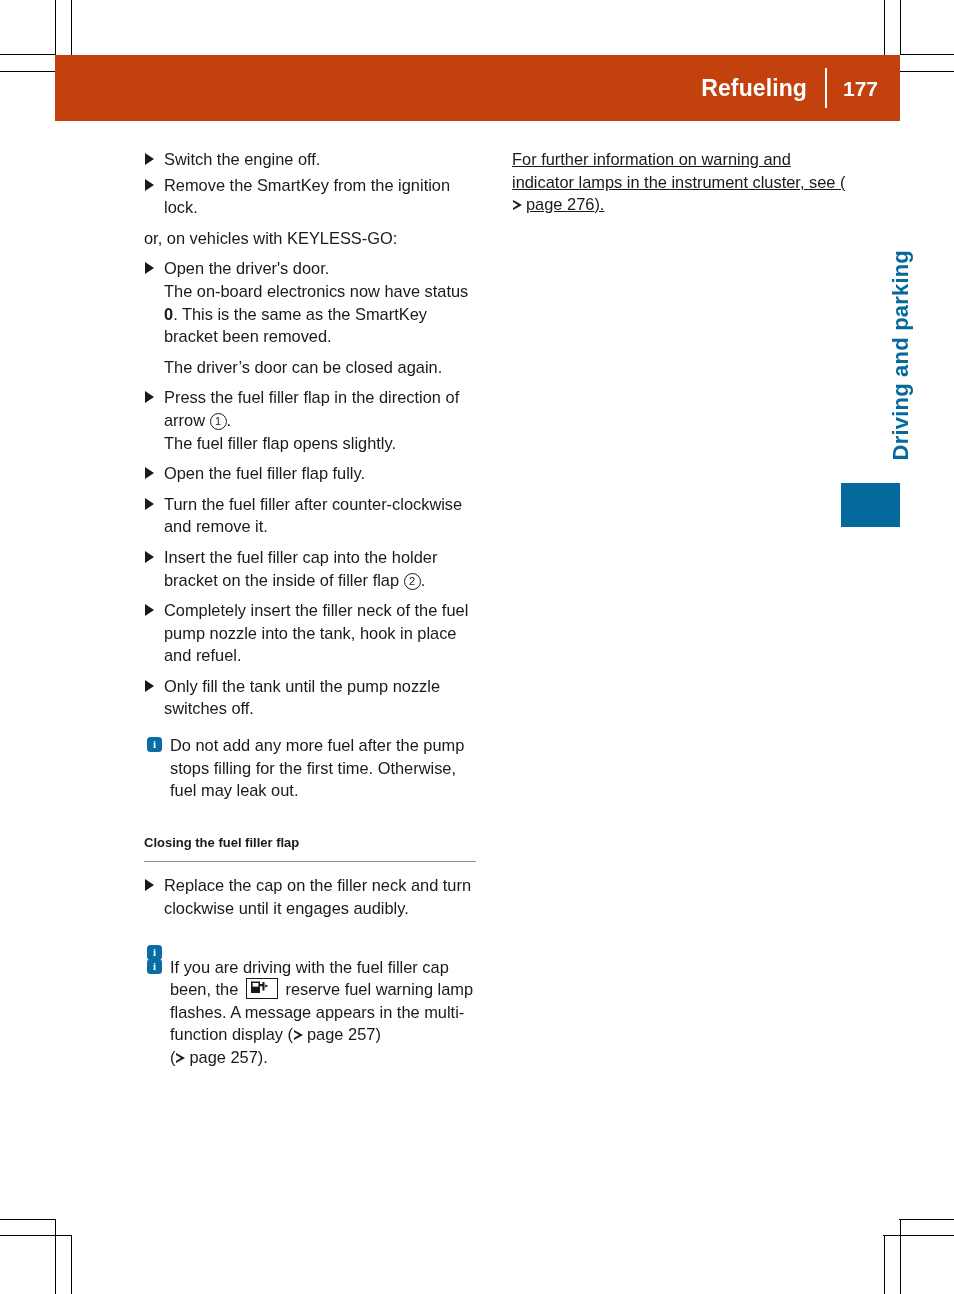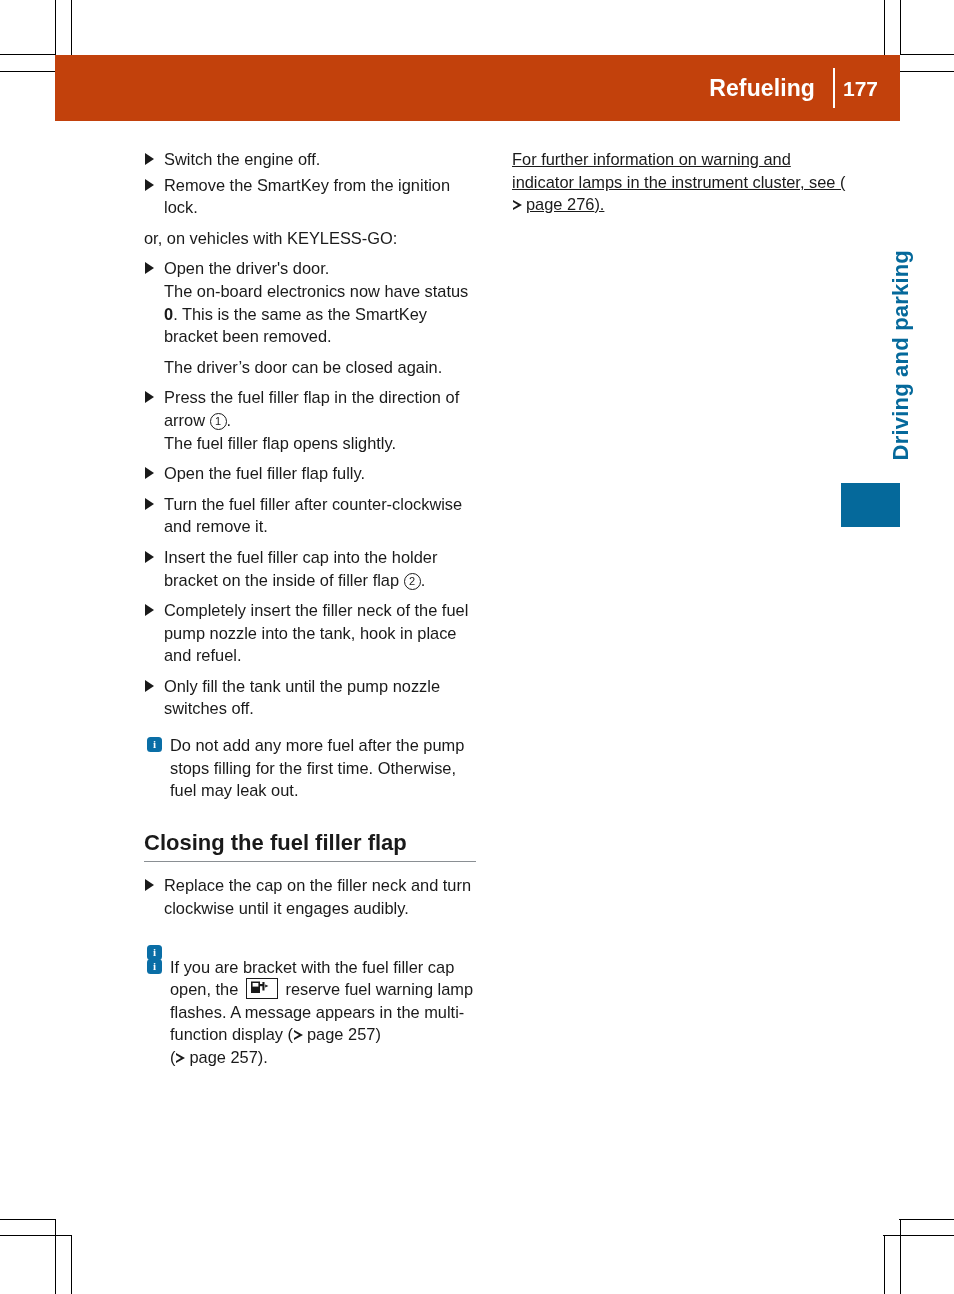--- a/index.html
+++ b/index.html
@@ -46,21 +46,21 @@
   }
   .header-divider {
     width: 2px;
     height: 40px;
     background: #ffffff;
   }
   .header-pageno {
     color: #ffffff;
     font-size: 21px;
     font-weight: bold;
-    padding-left: 8px;
+    padding-left: 16px;
     padding-right: 22px;
     line-height: 1;
   }
 
   
   .side-tab-text {
     position: absolute;
     right: 40px;
     top: 250px;
     color: #05699b;
@@ -117,21 +117,21 @@
   .sub {
     padding-left: 20px;
     margin: 0;
   }
 
   
   b { font-weight: bold; }
 
   
   .section-head {
-    font-size: 22px;
+    font-size: 13px;
     font-weight: bold;
     margin: 0;
     padding: 0 0 7px 0;
   }
   .section-rule {
     border: none;
     border-top: 1.6px solid #8a8f93;
     margin: 0 0 12px 0;
     width: 332px;
   }
@@ -328,21 +328,21 @@
   <div class="gap-md"></div>
 
   <div class="note">
     <span class="info-icon">i</span>
   </div>
 
   <div class="gap-md"></div>
 
   <div class="note">
     <span class="info-icon">i</span>
-    <span>If you are bracket with the fuel filler cap open, the </span><span class="lampbox">
+    <span>If you are driving with the fuel filler cap been, the </span><span class="lampbox">
       <svg width="27" height="16" viewBox="0 0 27 16">
         <rect x="4" y="2.5" width="9" height="11.5" fill="#1a1a1a"></rect>
         <rect x="5.6" y="4" width="5.8" height="3.6" fill="#ffffff"></rect>
         <rect x="13" y="5" width="3.4" height="2.2" fill="#1a1a1a"></rect>
         <rect x="15.4" y="3" width="2.1" height="8.5" fill="#1a1a1a"></rect>
         <polygon points="18.2,5.4 21.4,6.9 18.2,8.4" fill="#1a1a1a"></polygon>
       </svg>
     </span><span> reserve fuel warning lamp flashes. A message appears in the multi-function display (</span><span class="refarrow-hollow"></span><span>page 257</span><span>)</span>
   </div>
 

